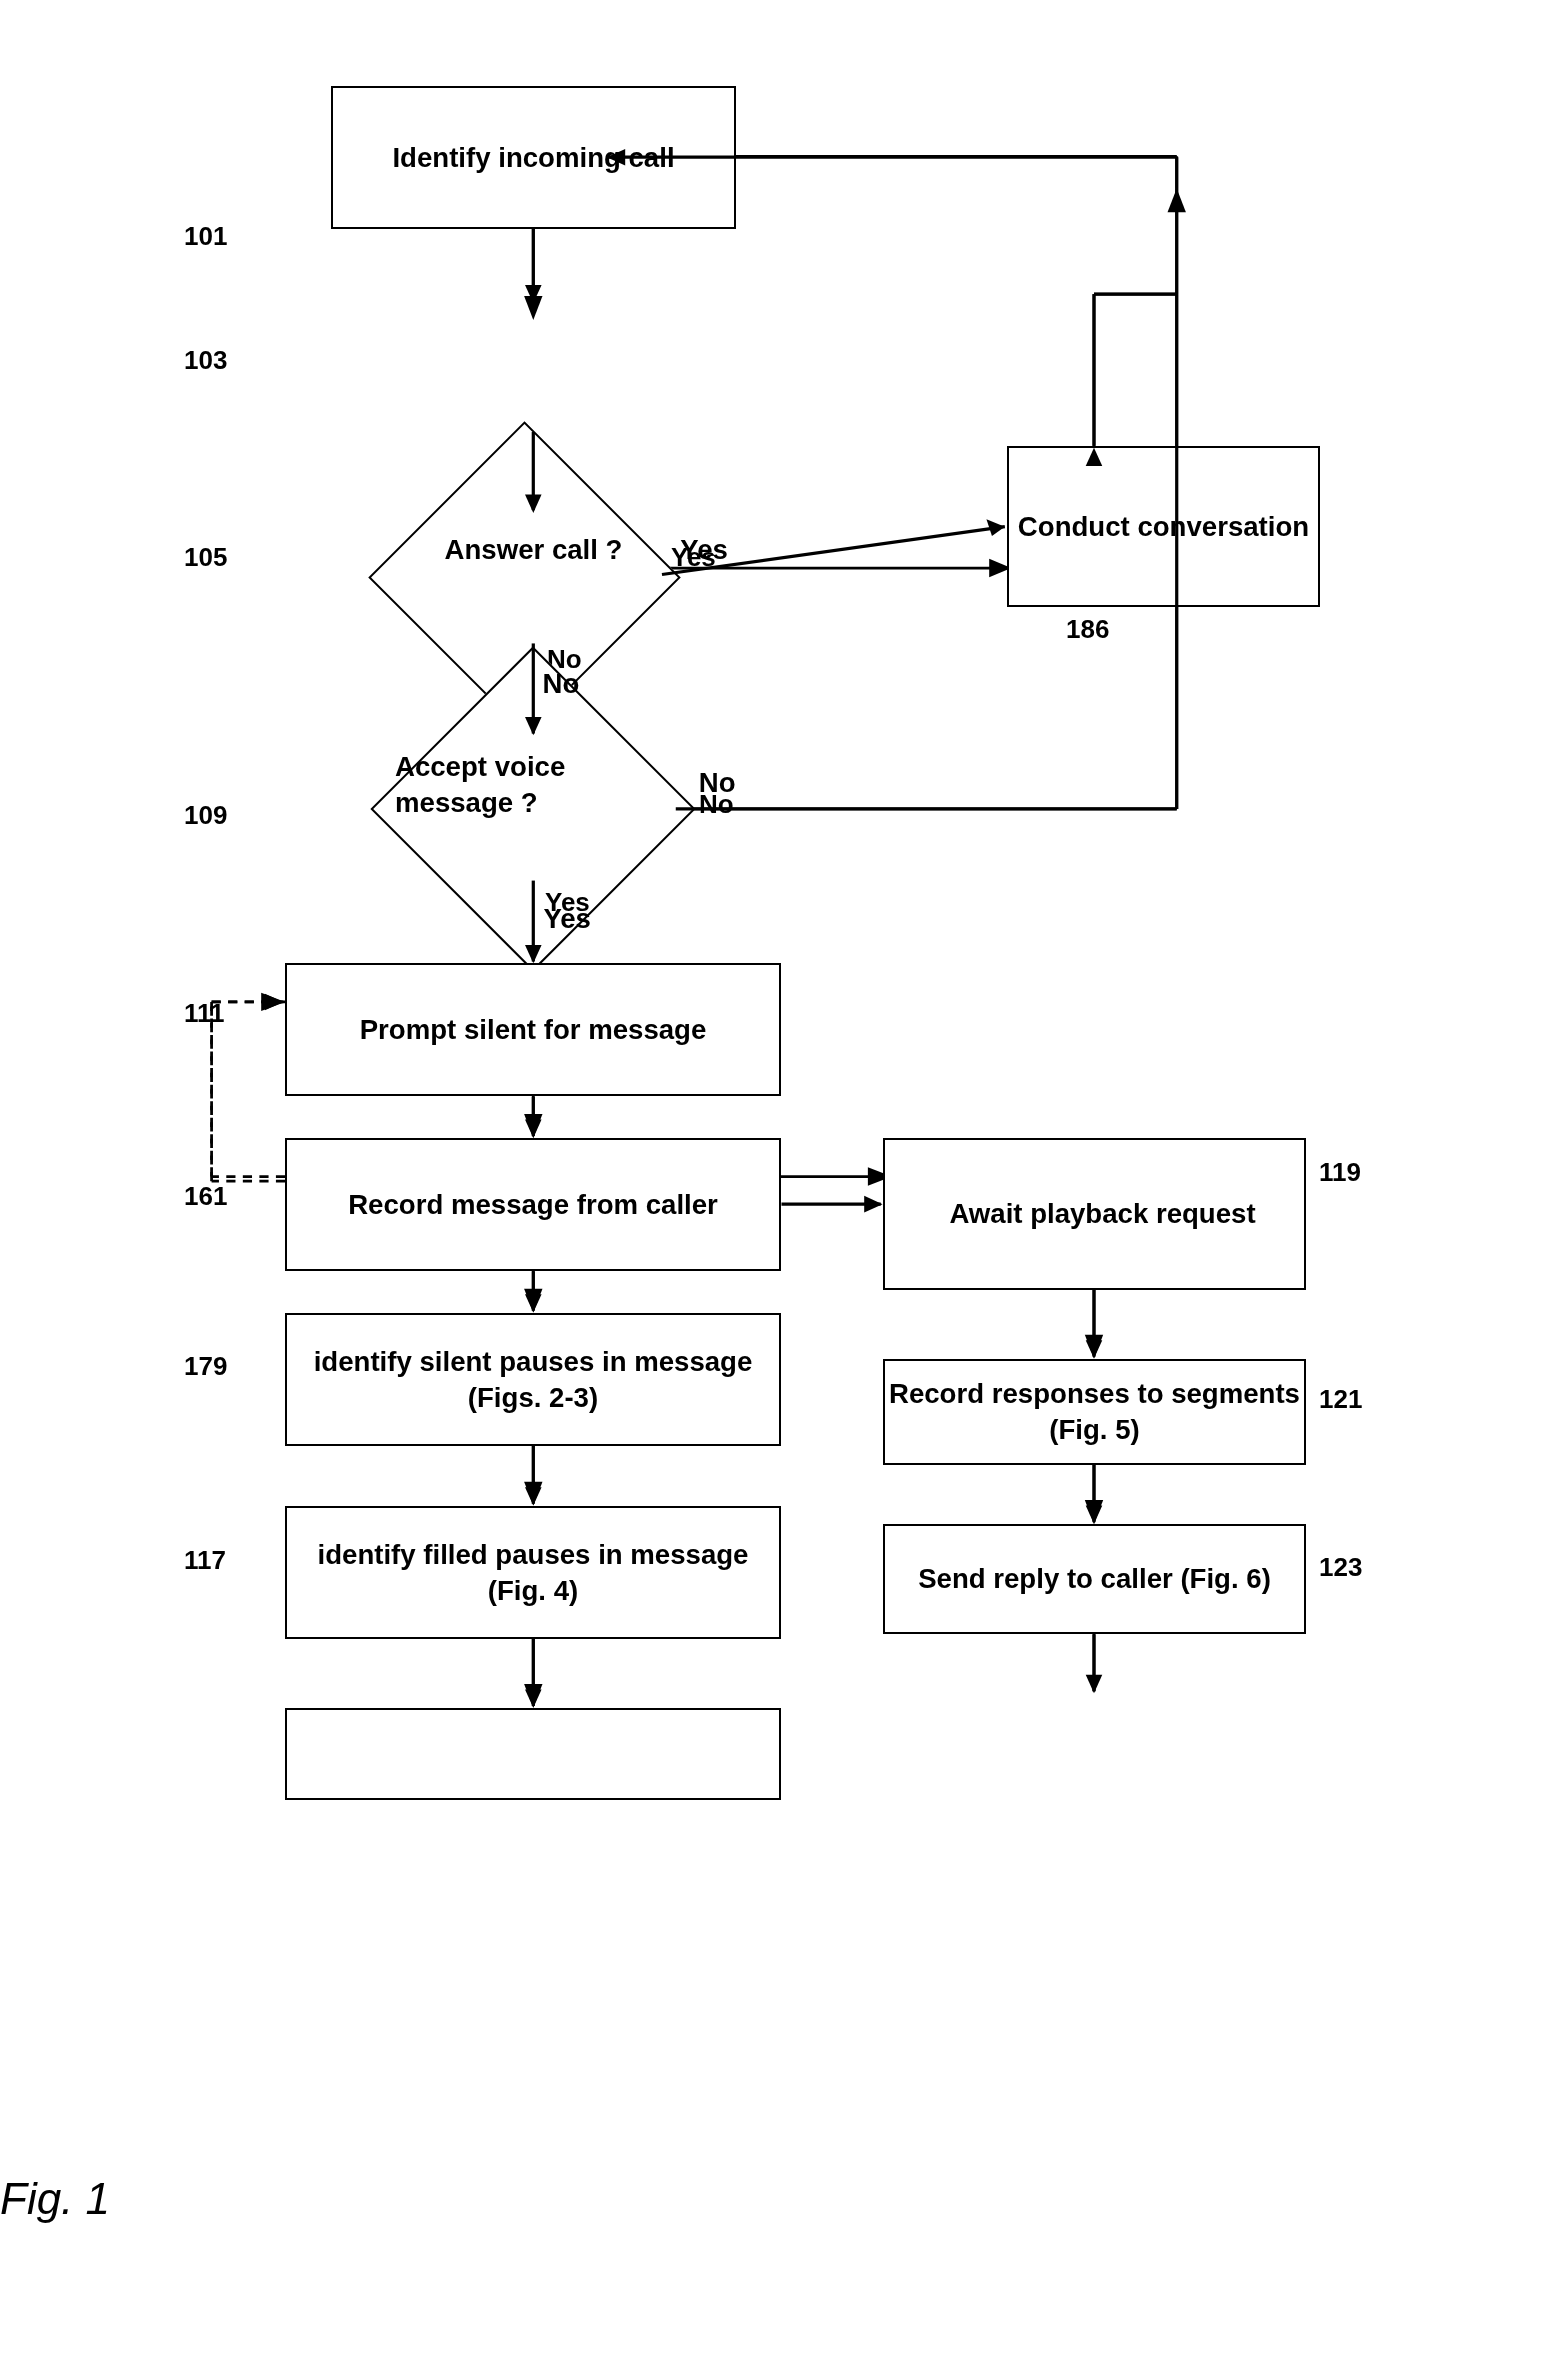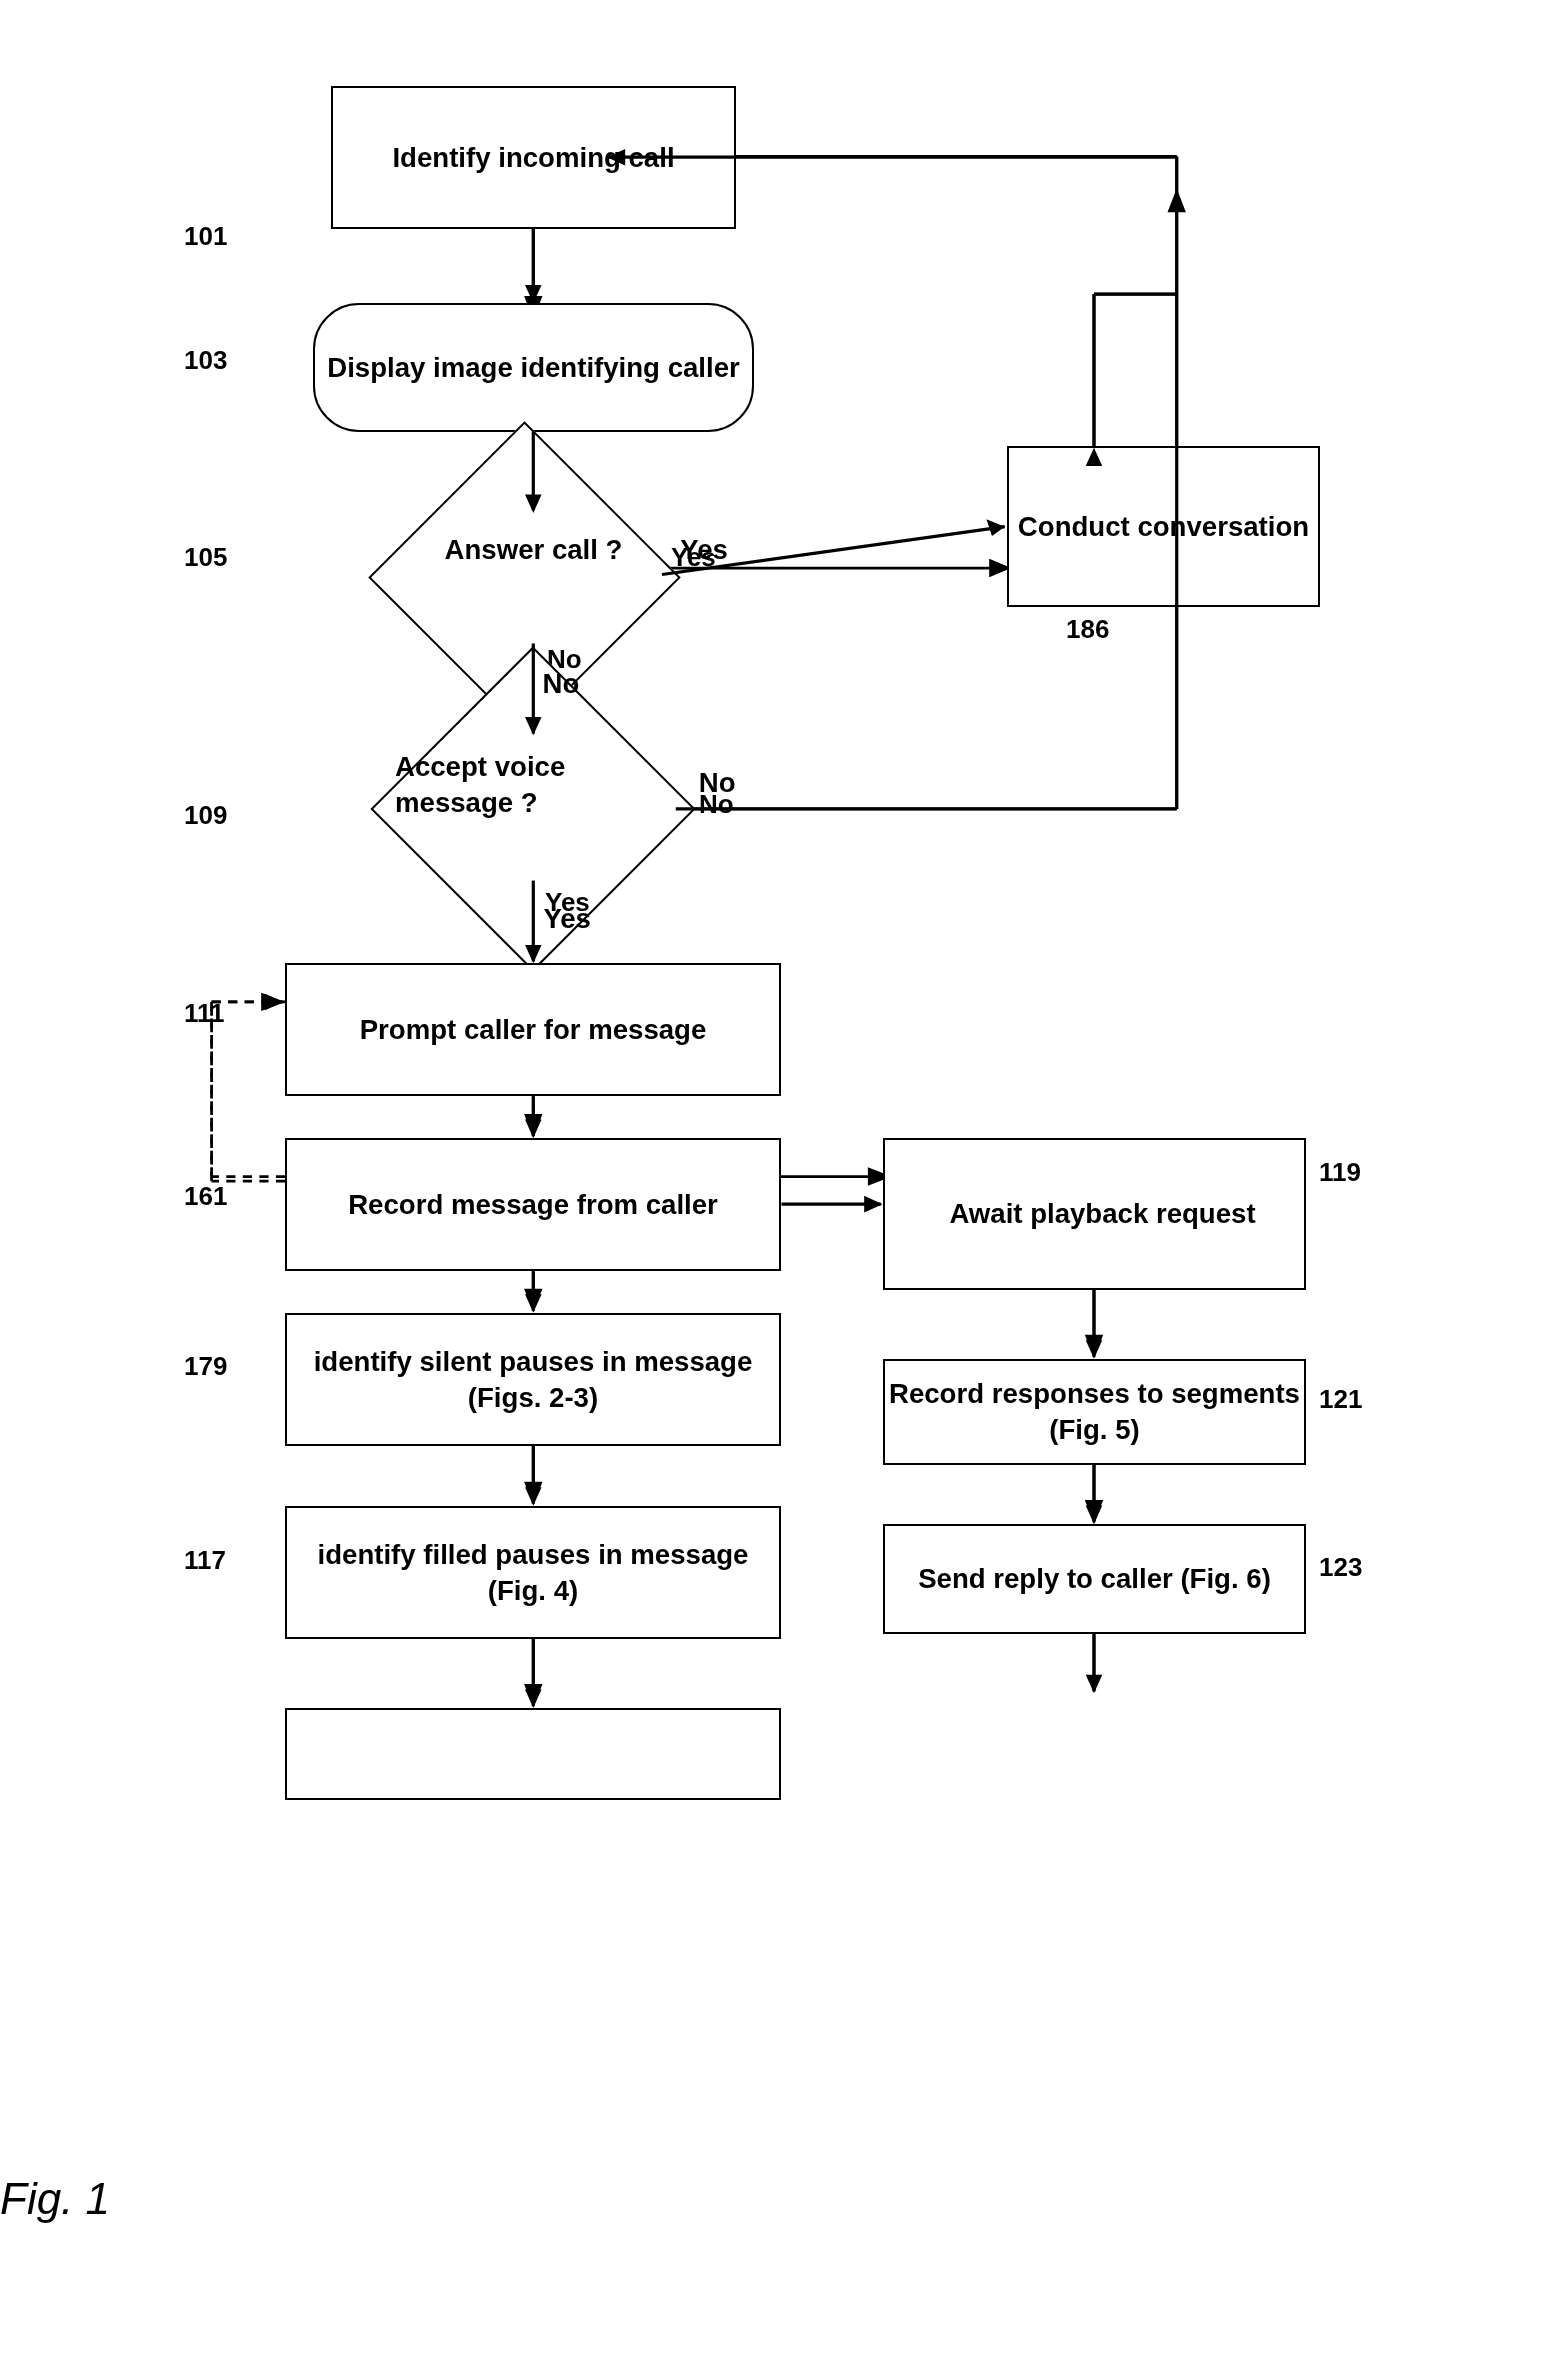--- a/index.html
+++ b/index.html
@@ -118,24 +118,20 @@
     <line x1="1190" y1="1760" x2="1190" y2="1840" stroke="#000" stroke-width="3"></line>
   </svg>
 
   <div class="flow-box" style="left:331px; top:86px; width:405px; height:143px;">
     <span>Identify incoming
 call</span>
   </div>
 
   <div class="label-text" style="left:184px; top:221px;">101</div>
 
-  <div class="flow-box rounded" style="left:313px; top:303px; width:441px; height:129px;">
-    <span>Display image
-identifying caller</span>
-  </div>
 
   <div class="label-text" style="left:184px; top:345px;">103</div>
 
   <div class="flow-box" style="left:1007px; top:446px; width:313px; height:161px;">
     <span>Conduct
 conversation</span>
   </div>
 
   <div class="label-text" style="left:1066px; top:614px;">186</div>
 
@@ -168,21 +164,21 @@
     </div>
   </div>
 
   <div class="label-text" style="left:184px; top:800px;">109</div>
 
   <div class="label-text" style="left:699px; top:789px;">No</div>
 
   <div class="label-text" style="left:545px; top:887px;">Yes</div>
 
   <div class="flow-box" style="left:285px; top:963px; width:496px; height:133px;">
-    <span>Prompt caller for
+    <span>Prompt silent for
 message</span>
   </div>
 
   <div class="label-text" style="left:184px; top:998px;">111</div>
 
   <div class="flow-box" style="left:285px; top:1138px; width:496px; height:133px;">
     <span>Record message
 from caller</span>
   </div>
 

